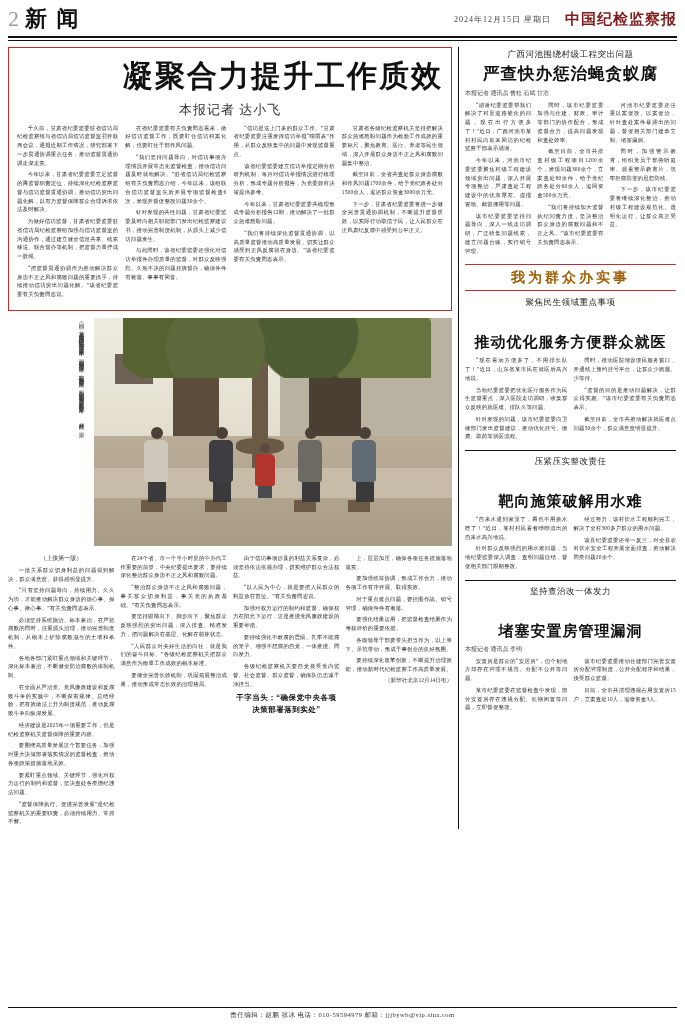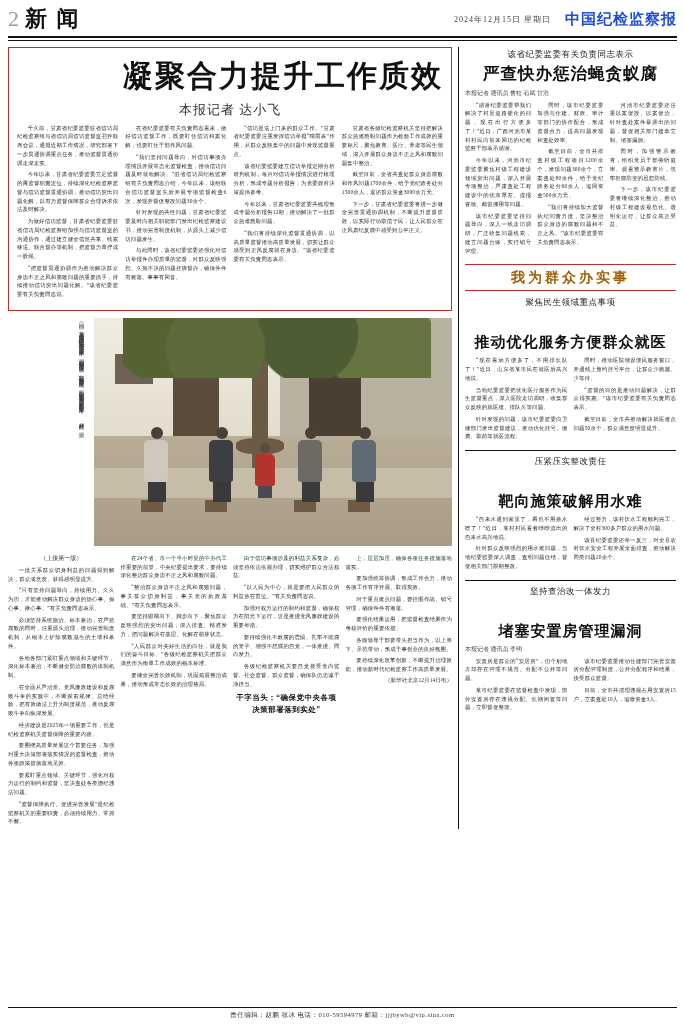--- a/index.html
+++ b/index.html
@@ -5,21 +5,21 @@
   html,body{margin:0;padding:0;background:#fff;}
   body{width:685px;height:1024px;font-family:"Liberation Serif",serif;color:#111;}
   .page{position:relative;width:685px;height:1024px;overflow:hidden;}
 
   
   .masthead{display:flex;align-items:center;height:30px;padding:4px 8px 0 8px;}
   .page-num{font-size:22px;color:#9a9a9a;font-family:"Liberation Serif",serif;margin-right:6px;}
   .section-name{font-size:22px;font-weight:bold;letter-spacing:2px;color:#111;}
   .masthead-spacer{flex:1;}
   .issue-date{font-size:8px;color:#444;margin-right:14px;letter-spacing:1px;}
-  .paper-logo{font-size:15px;font-weight:bold;color:#1d4ed8;letter-spacing:1px;font-family:"Liberation Serif",serif;}
+  .paper-logo{font-size:15px;font-weight:bold;color:#7f1d1d;letter-spacing:1px;font-family:"Liberation Serif",serif;}
   .rule-thick{height:2px;background:#111;margin:2px 8px 0 8px;}
   .rule-thin{height:1px;background:#111;margin:1.5px 8px 0 8px;}
 
   
   .body-wrap{display:flex;padding:6px 8px 0 8px;gap:6px;}
   .col-left{width:444px;}
   .col-right{width:211px;border-left:1px solid #111;padding-left:6px;}
 
   
   .lead-box{border:1.6px solid #c42b2b;padding:6px 8px 8px 8px;}
@@ -237,21 +237,21 @@
           </div>
           <div class="src-line">（新华社北京12月14日电）</div>
         </div>
       </div>
 
     </div>
 
     <div class="col-right">
 
       <div>
-        <div class="r-kicker">该省纪委监委有关负责同志表示</div>
+        <div class="r-kicker">广西河池围绕村级工程突出问题</div>
         <div class="r-title">严查快办惩治蝇贪蚁腐</div>
         <div class="r-byline">本报记者  通讯员  曾桂  石斌  甘浩</div>
         <div class="r-cols">
           <div class="c">
               <div class="tx">
             <p>“感谢纪委监委帮我们解决了村里道路硬化的问题，现在出行方便多了！”近日，广西河池市某村村民向前来回访的纪检监察干部表示感谢。</p>
             <p>今年以来，河池市纪委监委聚焦村级工程建设领域突出问题，深入开展专项整治，严肃查处工程建设中的优亲厚友、虚报冒领、截留挪用等问题。</p>
             <p>该市纪委监委坚持问题导向，深入一线走访调研，广泛收集问题线索，建立问题台账，实行销号管理。</p>
           </div>
             </div>

